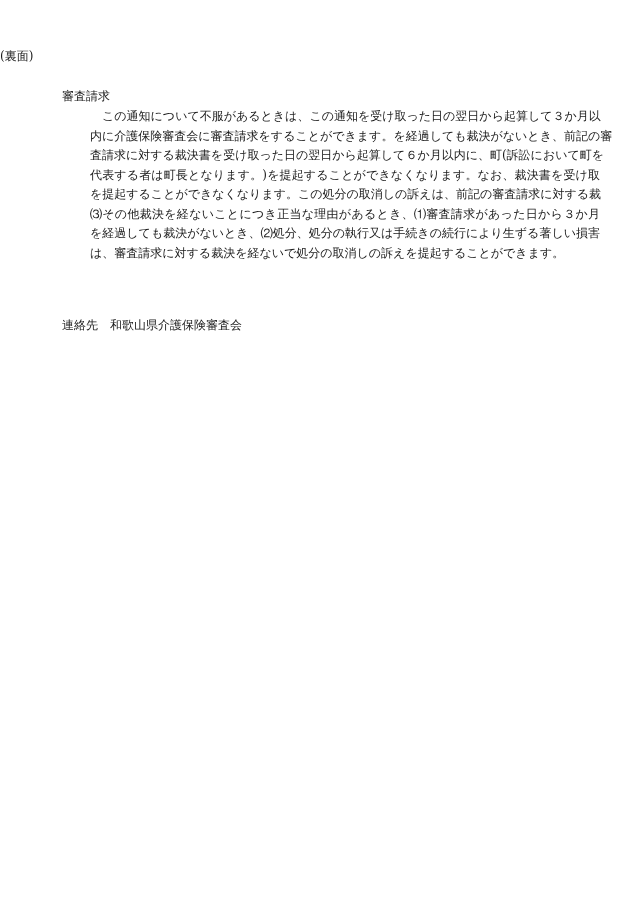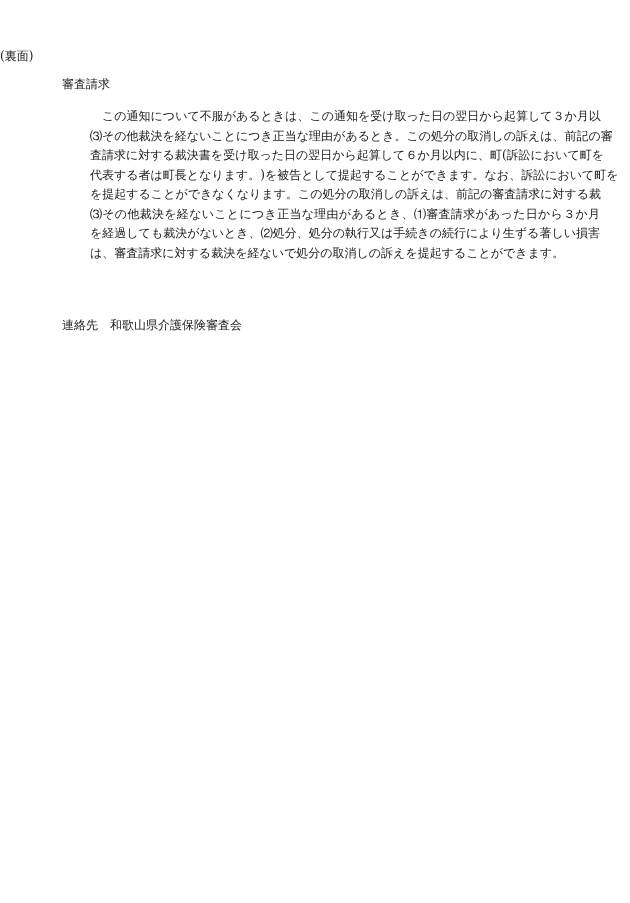--- a/index.html
+++ b/index.html
@@ -18,21 +18,21 @@
     .page-title {
       position: absolute;
       top: 48px;
       left: 0;
       width: 630px;
       font-size: 12px;
       line-height: 16px;
     }
     .section-heading {
       position: absolute;
-      top: 76px;
+      top: 88px;
       left: 62px;
       font-size: 12px;
       line-height: 16px;
     }
     .body-lines {
       position: absolute;
       top: 107px;
       left: 62px;
       width: 510px;
     }
@@ -70,23 +70,23 @@
   </style>
 </head>
 <body>
 
 <div class="page-title">(裏面)</div>
 
 <div class="section-heading">審査請求</div>
 
 <div class="body-lines">
   <span class="line indent">この通知について不服があるときは、この通知を受け取った日の翌日から起算して３か月以</span>
-  <span class="line">⑶その他裁決を経ないことにつき正当な理由があるとき。この処分の取消しの訴えは、前記の審</span>
+  <span class="line">内に介護保険審査会に審査請求をすることができます。を経過しても裁決がないとき、前記の審</span>
   <span class="line">査請求に対する裁決書を受け取った日の翌日から起算して６か月以内に、町(訴訟において町を</span>
-  <span class="line">代表する者は町長となります。)を被告として提起することができます。なお、訴訟において町を</span>
+  <span class="line">代表する者は町長となります。)を提起することができなくなります。なお、裁決書を受け取</span>
   <span class="line">を提起することができなくなります。この処分の取消しの訴えは、前記の審査請求に対する裁</span>
   <span class="line">⑶その他裁決を経ないことにつき正当な理由があるとき、⑴審査請求があった日から３か月</span>
   <span class="line">を経過しても裁決がないとき、⑵処分、処分の執行又は手続きの続行により生ずる著しい損害</span>
   <span class="line last">は、審査請求に対する裁決を経ないで処分の取消しの訴えを提起することができます。</span>
 </div>
 
 <div class="contact">
   <span>連絡先</span><span class="gap"></span><span>和歌山県介護保険審査会</span>
 </div>
 

